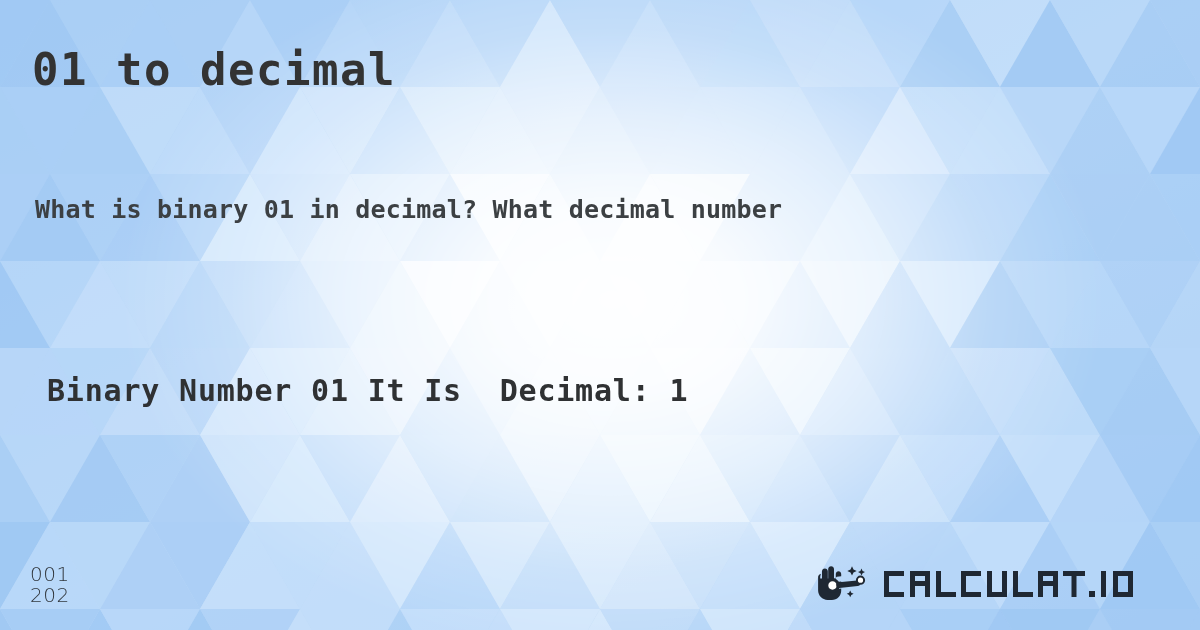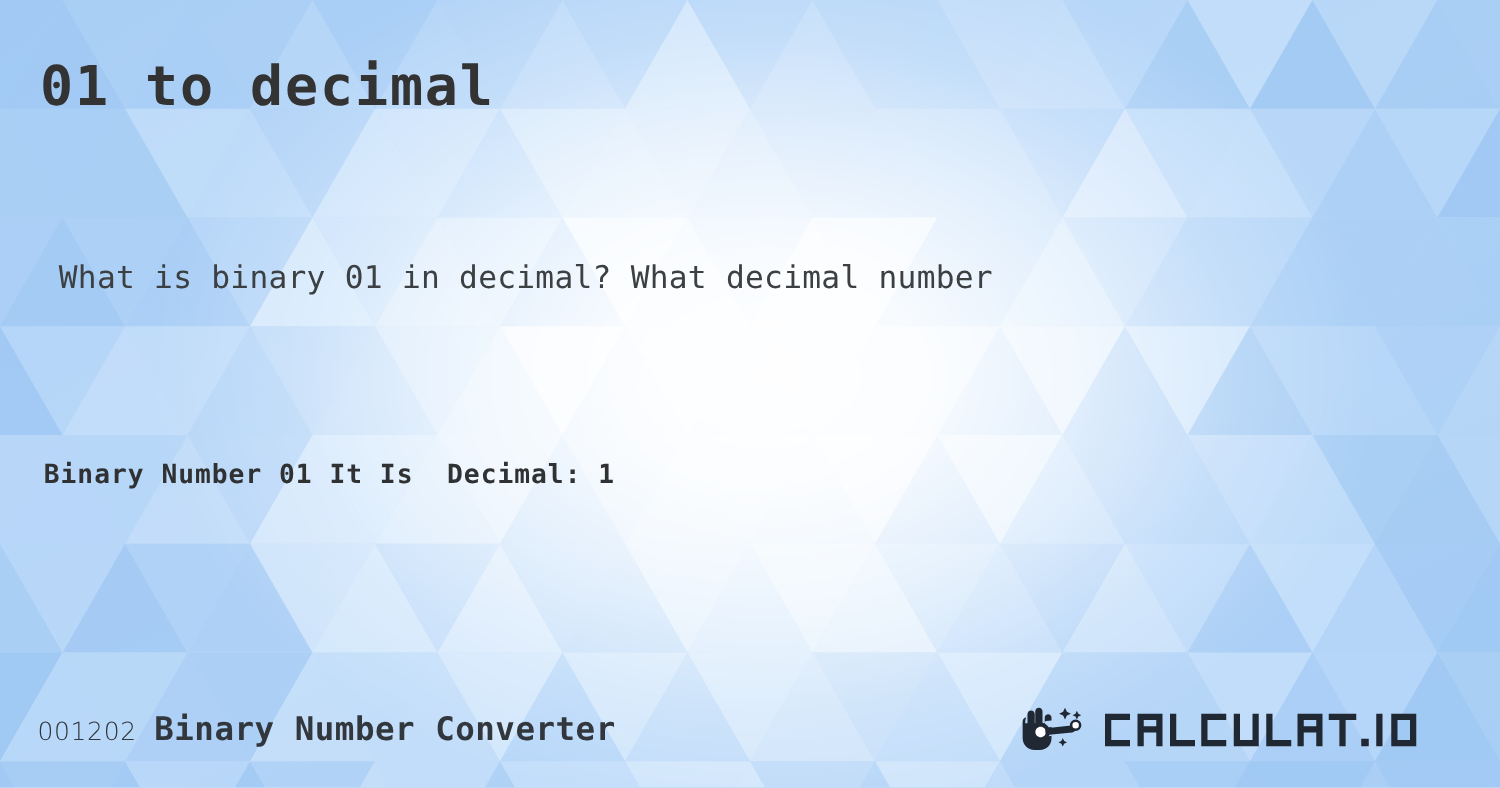--- a/index.html
+++ b/index.html
@@ -68,38 +68,38 @@
     letter-spacing: 1.5px;
     color: #333333;
     white-space: pre;
   }
 
   #question {
     position: absolute;
     left: 31px;
     top: 185px;
     width: 1010px;
-    margin: 16px;
+    margin: 4px;
     font-family: "DejaVu Sans Mono", monospace;
-    font-weight: normal;
+    font-weight: bold;
     font-size: 25px;
     line-height: 41px;
     letter-spacing: 0.2px;
     color: #3c4043;
   }
   #question .qline { display: block; white-space: pre; }
 
   #answer {
     position: absolute;
     left: 31px;
     top: 355px;
-    margin: 4px;
+    margin: 16px;
     font-family: "DejaVu Sans Mono", monospace;
     font-weight: bold;
-    font-size: 21px;
+    font-size: 30px;
     line-height: 40px;
     letter-spacing: 0.8px;
     color: #2f3133;
     white-space: pre;
   }
 
   
   #footer {
     position: absolute;
     left: 0;
@@ -114,21 +114,21 @@
   }
 
   #footer-brand {
     display: flex;
     align-items: center;
     gap: 14px;
   }
 
   #bnc-mark {
     display: flex;
-    flex-direction: row;
+    flex-direction: column;
     justify-content: center;
     font-family: "DejaVu Sans", sans-serif;
     font-weight: 300;
     font-size: 20px;
     line-height: 21px;
     letter-spacing: 0.5px;
     color: #31373d;
     padding-top: 2px;
   }
   #bnc-mark span { display: block; white-space: pre; }
@@ -516,21 +516,20 @@
 
     <p id="answer">Binary Number 01 It Is  Decimal: 1</p>
 
     <div id="footer">
 
       <div id="footer-brand">
         <div id="bnc-mark">
           <span>001</span>
           <span>202</span>
         </div>
-        <div id="footer-brand-label">Binary Number Converter</div>
       </div>
 
       <div id="site-logo">
         <svg id="wand-icon" width="62" height="42" viewBox="0 0 62 42" aria-hidden="true">
           <g fill="#1f2833">
 
             <path d="M7 12c-1.6 0-2.9 1.4-2.9 3.1v13.2c0 5.4 4.2 9.6 9.5 9.6h4.3c5.2 0 9.3-4.1 9.3-9.2v-2.1
                      l-3.6 .6c-.6 .1-1.1-.3-1.1-.9v-2.5c0-.6 .4-1.1 1-1.2l3.7-.6v-2.4l-4.2 .5c-.6 .1-1.1-.3-1.1-.9
                      V16c0-.6 .4-1.1 1-1.2l4.3-.5V12c0-1.5-1.2-2.7-2.7-2.7-1.5 0-2.7 1.2-2.7 2.7v4.6h-1.8V7.1
                      c0-1.6-1.3-2.9-2.9-2.9s-2.9 1.3-2.9 2.9v9.5H13.8V9.3c0-1.6-1.3-2.9-2.9-2.9S8 7.7 8 9.3v7.3H6.2

